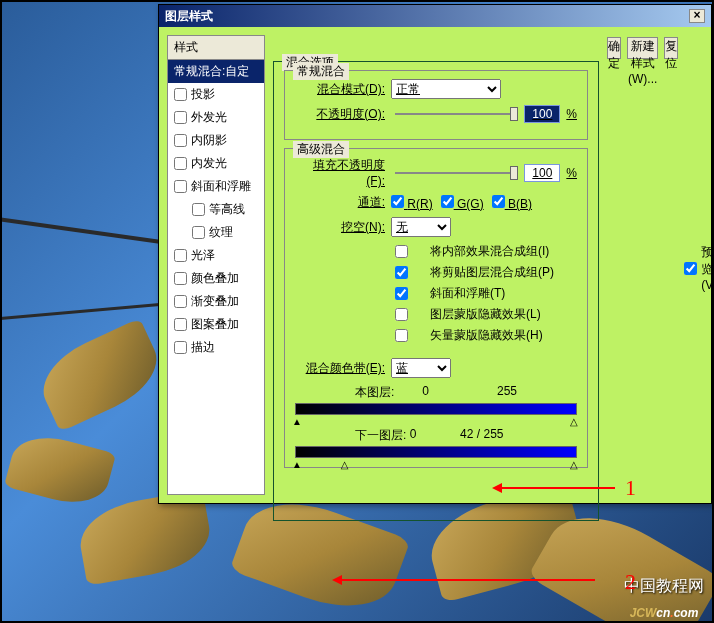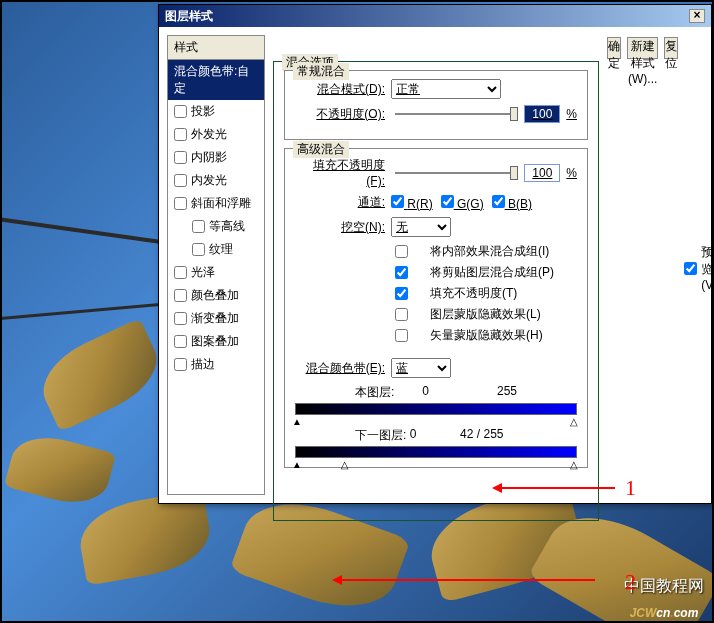--- a/index.html
+++ b/index.html
@@ -17,21 +17,21 @@
 .b1 { width: 180px; height: 4px; left: 0; top: 230px; transform: rotate(8deg); }
 .b2 { width: 160px; height: 3px; left: 0; top: 310px; transform: rotate(-5deg); }
 
 .watermark { position: absolute; right: 10px; bottom: 0; text-align: center; }
 .watermark .cn { color: #fff; font-size: 16px; text-shadow: 1px 1px 2px #000; }
 .watermark .en { font-size: 22px; font-weight: bold; font-style: italic; }
 .watermark .en .j { color: #d8b85a; }
 .watermark .en .w { color: #fff; }
 .watermark .en .dot { color: #ff6b2a; }
 
-.dialog { position: absolute; left: 158px; top: 4px; width: 554px; height: 500px; background: #ffffff; border: 1px solid #000; box-shadow: 2px 2px 6px rgba(0,0,0,0.4); }
+.dialog { position: absolute; left: 158px; top: 4px; width: 554px; height: 500px; background: #bef264; border: 1px solid #000; box-shadow: 2px 2px 6px rgba(0,0,0,0.4); }
 .titlebar { height: 22px; background: linear-gradient(90deg, #0a246a 0%, #a6caf0 100%); color: #fff; padding: 3px 6px; display: flex; align-items: center; justify-content: space-between; }
 .titlebar-title { font-weight: bold; }
 .close-btn { width: 16px; height: 14px; background: #ece9d8; border: 1px solid #888; color: #000; text-align: center; line-height: 11px; font-weight: bold; cursor: pointer; }
 
 .content { display: flex; padding: 8px; gap: 8px; height: calc(100% - 22px); }
 
 .styles-panel { width: 98px; border: 1px solid #888; background: #fff; }
 .styles-header { background: #ece9d8; padding: 3px 6px; border-bottom: 1px solid #888; }
 .style-item { padding: 3px 6px; cursor: pointer; }
 .style-item.selected { background: #0a246a; color: #fff; }
@@ -99,21 +99,21 @@
 </div>
 
 <div class="dialog">
   <div class="titlebar">
     <span class="titlebar-title">图层样式</span>
     <div class="close-btn">×</div>
   </div>
   <div class="content">
     <div class="styles-panel">
       <div class="styles-header">样式</div>
-      <div class="style-item selected">混合颜色带:自定</div>
+      <div class="style-item selected">常规混合:自定</div>
       <div class="style-item"><input type="checkbox" style=""><span>投影</span></div>
       <div class="style-item"><input type="checkbox" style=""><span>外发光</span></div>
       <div class="style-item"><input type="checkbox" style=""><span>内阴影</span></div>
       <div class="style-item"><input type="checkbox" style=""><span>内发光</span></div>
       <div class="style-item"><input type="checkbox" style=""><span>斜面和浮雕</span></div>
       <div class="style-item sub"><input type="checkbox" style=""><span>等高线</span></div>
       <div class="style-item sub"><input type="checkbox" style=""><span>纹理</span></div>
       <div class="style-item"><input type="checkbox" style=""><span>光泽</span></div>
       <div class="style-item"><input type="checkbox" style=""><span>颜色叠加</span></div>
       <div class="style-item"><input type="checkbox" style=""><span>渐变叠加</span></div>
@@ -166,21 +166,21 @@
           <div class="chk-row">
               <input type="checkbox" style="">
               <span>将内部效果混合成组(I)</span>
             </div>
           <div class="chk-row">
               <input type="checkbox" checked="" style="">
               <span>将剪贴图层混合成组(P)</span>
             </div>
           <div class="chk-row">
               <input type="checkbox" checked="" style="">
-              <span>填充不透明度(T)</span>
+              <span>斜面和浮雕(T)</span>
             </div>
           <div class="chk-row">
               <input type="checkbox" style="">
               <span>图层蒙版隐藏效果(L)</span>
             </div>
           <div class="chk-row">
               <input type="checkbox" style="">
               <span>矢量蒙版隐藏效果(H)</span>
             </div>
 

